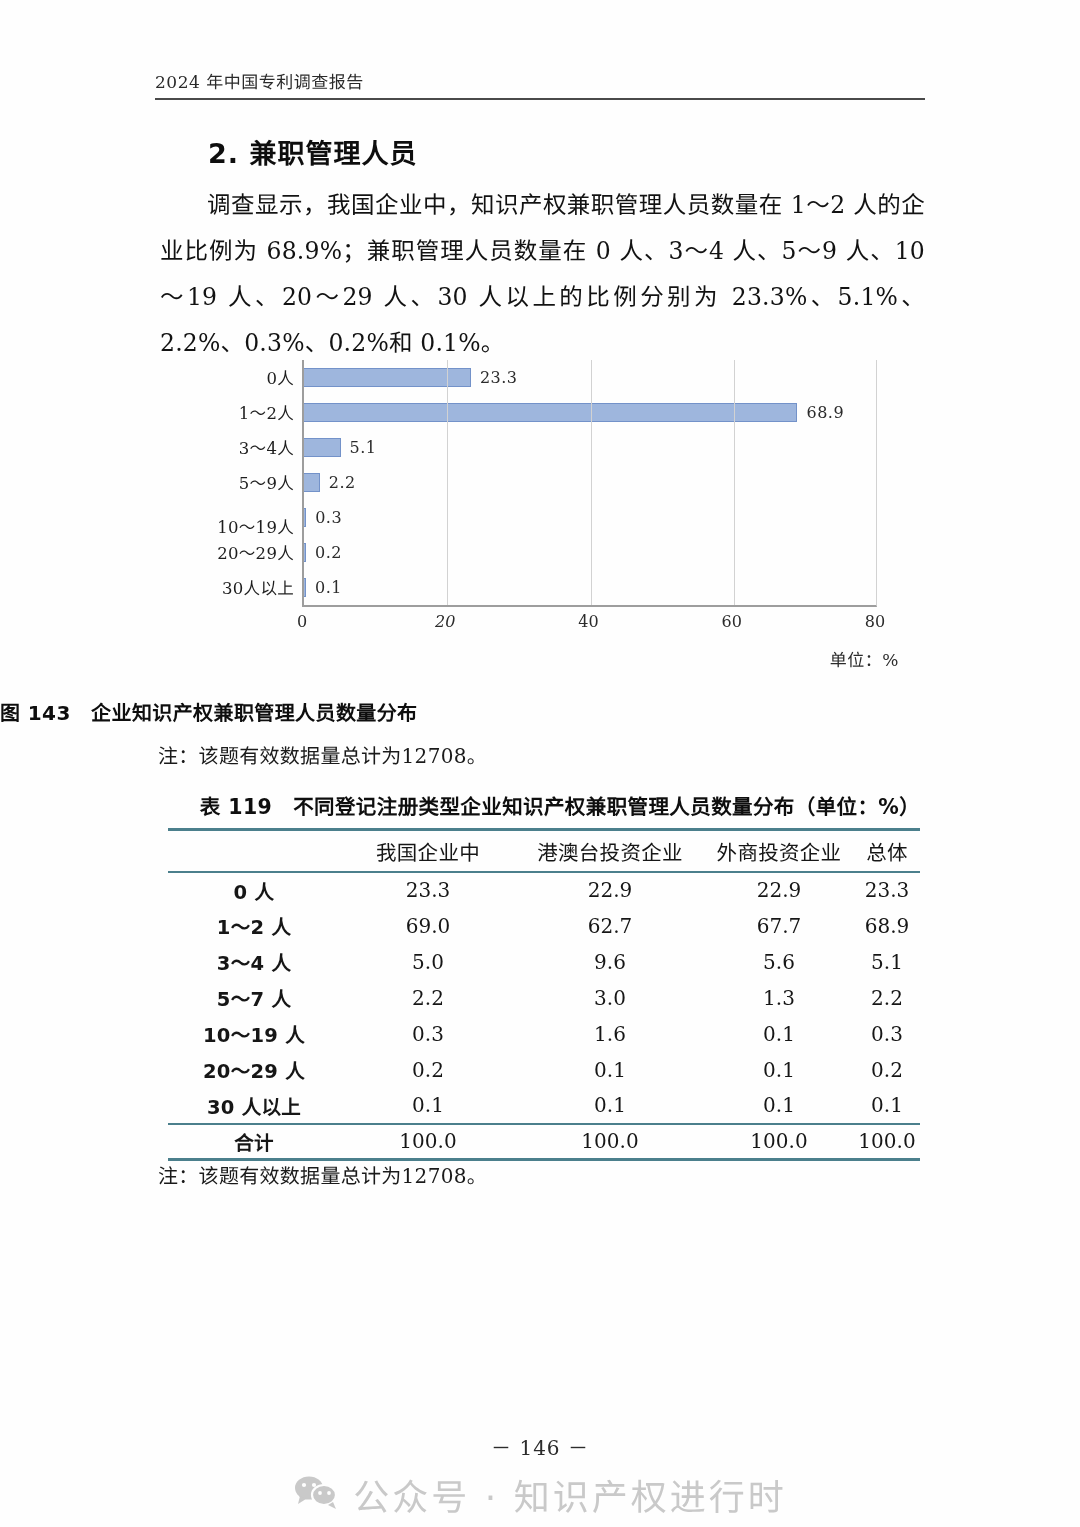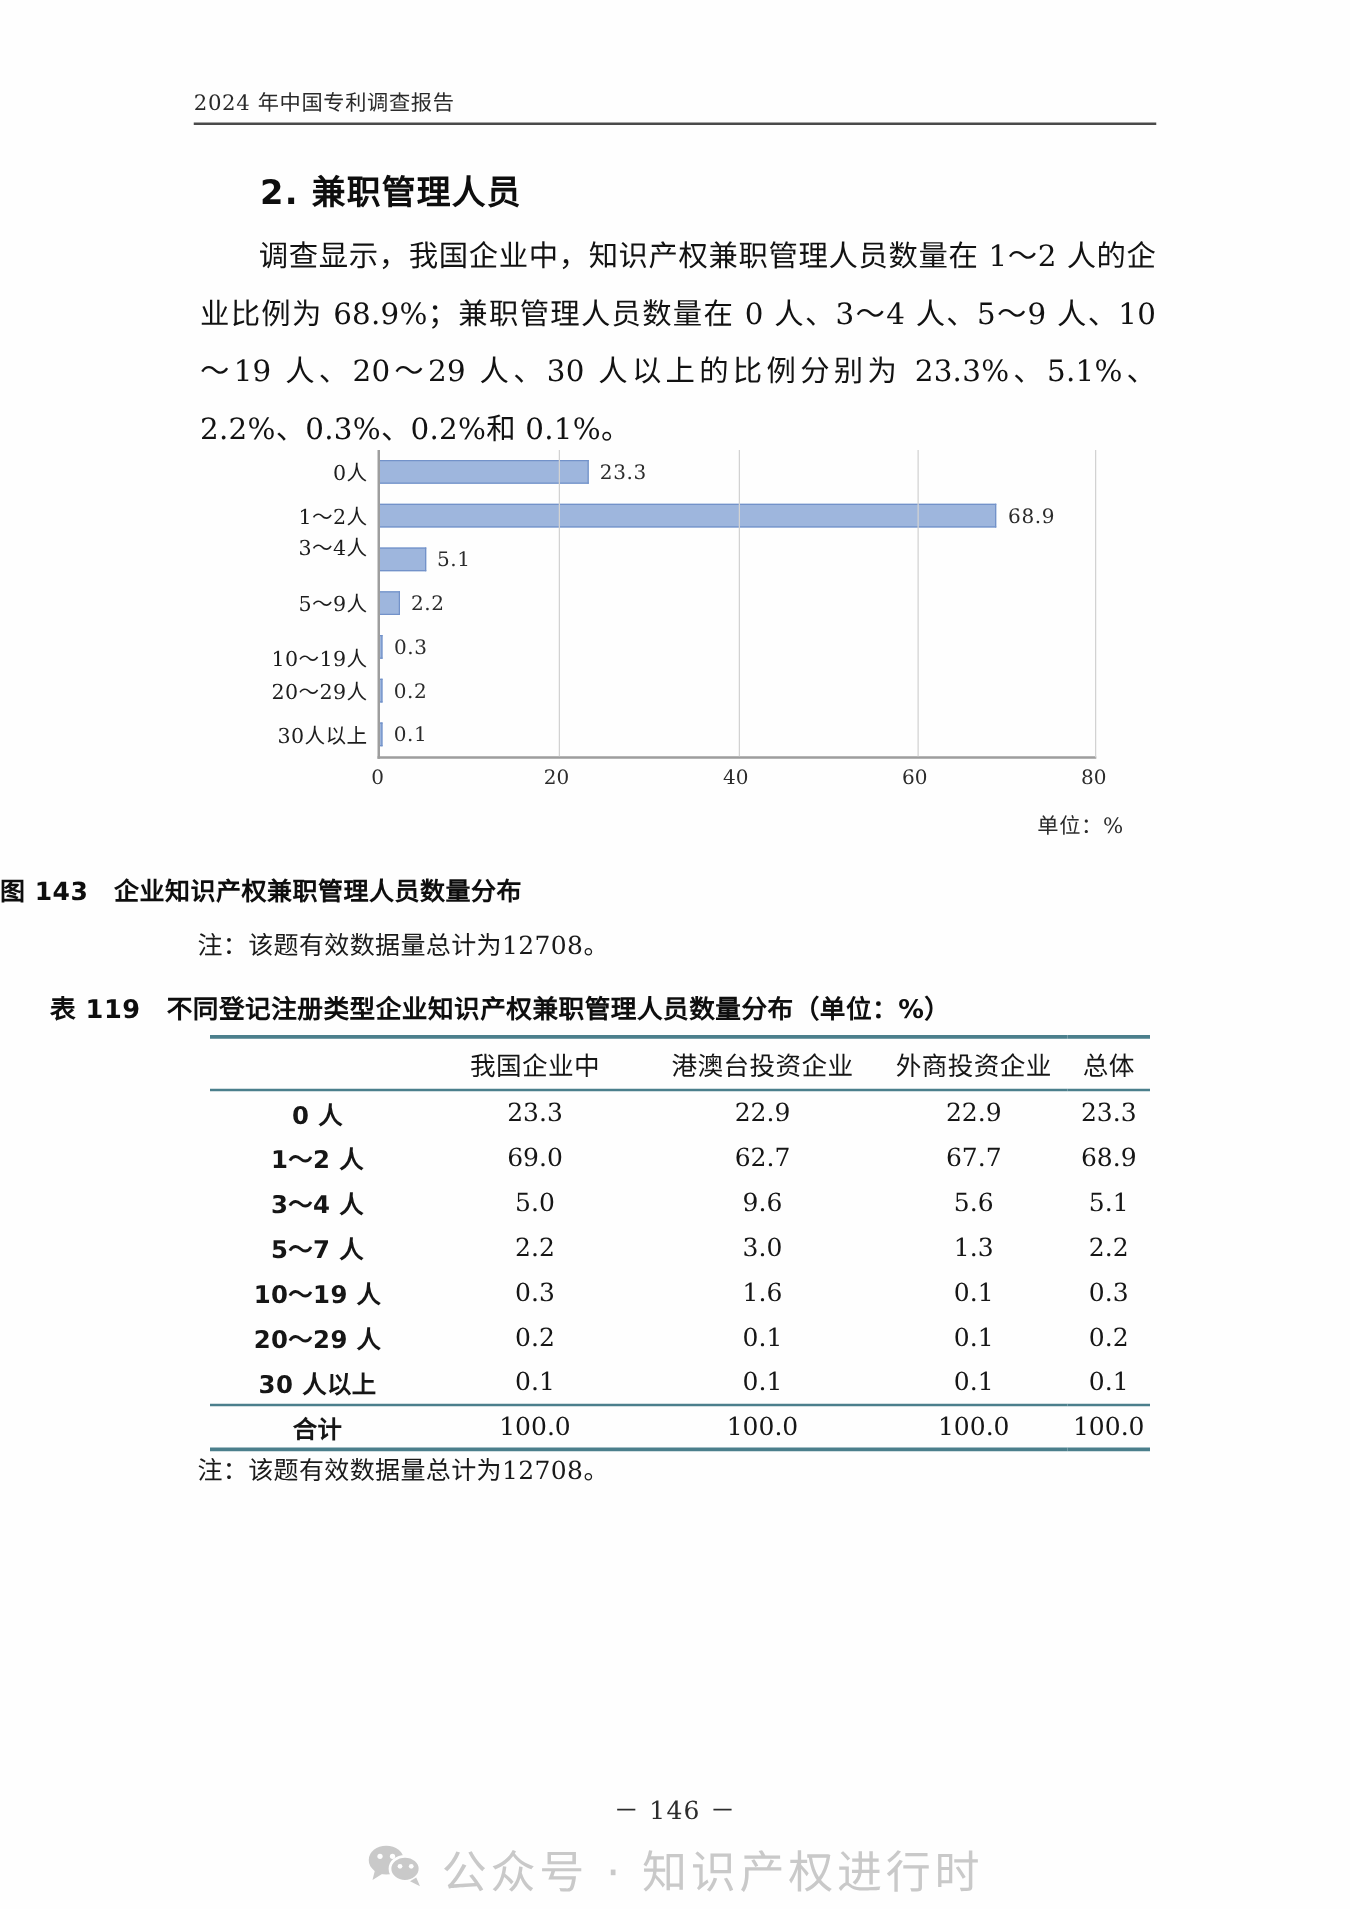--- a/index.html
+++ b/index.html
@@ -174,20 +174,21 @@
     letter-spacing: 0.3px;
   }
   .note-fig { top: 740px; }
   .note-table { top: 1160px; }
 
   .table-caption {
     position: absolute;
     left: 0;
     right: 0;
     top: 790px;
+    text-align: center;
     font-size: 20.5px;
     font-weight: bold;
     letter-spacing: 0.4px;
     color: #0e0e0e;
     font-family: "DejaVu Sans", "Liberation Sans", sans-serif;
     padding-left: 40px;
   }
 
   
   .data-table {
@@ -318,29 +319,29 @@
             <span class="bar-value">0.1</span>
           </div>
         </div>
     <div class="gridline" style="left: 143.25px;"></div>
         <div class="gridline" style="left: 286.5px;"></div>
         <div class="gridline" style="left: 429.75px;"></div>
       </div>
     <div id="chart-labels">
         <div class="cat-label" style="top: 6.5px;">0人</div>
         <div class="cat-label" style="top: 41.5px;">1～2人</div>
-        <div class="cat-label" style="top: 67px; text-align: right;">3～4人</div>
+        <div class="cat-label" style="top: 77px; text-align: right;">3～4人</div>
         <div class="cat-label" style="top: 111.5px;">5～9人</div>
         <div class="cat-label" style="top: 156px;">10～19人</div>
         <div class="cat-label" style="top: 181.5px;">20～29人</div>
         <div class="cat-label" style="top: 216.5px;">30人以上</div>
       </div>
     <div id="chart-ticks">
         <div class="xtick" style="left: 102px;">0</div>
-        <div class="xtick" style="left: 245.25px;">20</div>
+        <div class="xtick" style="left: 245.25px; font-style: italic;">20</div>
         <div class="xtick" style="left: 388.5px;">40</div>
         <div class="xtick" style="left: 531.75px;">60</div>
         <div class="xtick" style="left: 675px;">80</div>
       </div>
     <div class="unit-label">单位：%</div>
   </div>
 
   <div class="fig-caption">图 143　企业知识产权兼职管理人员数量分布</div>
   <div class="note note-fig">注：该题有效数据量总计为12708。</div>
 

